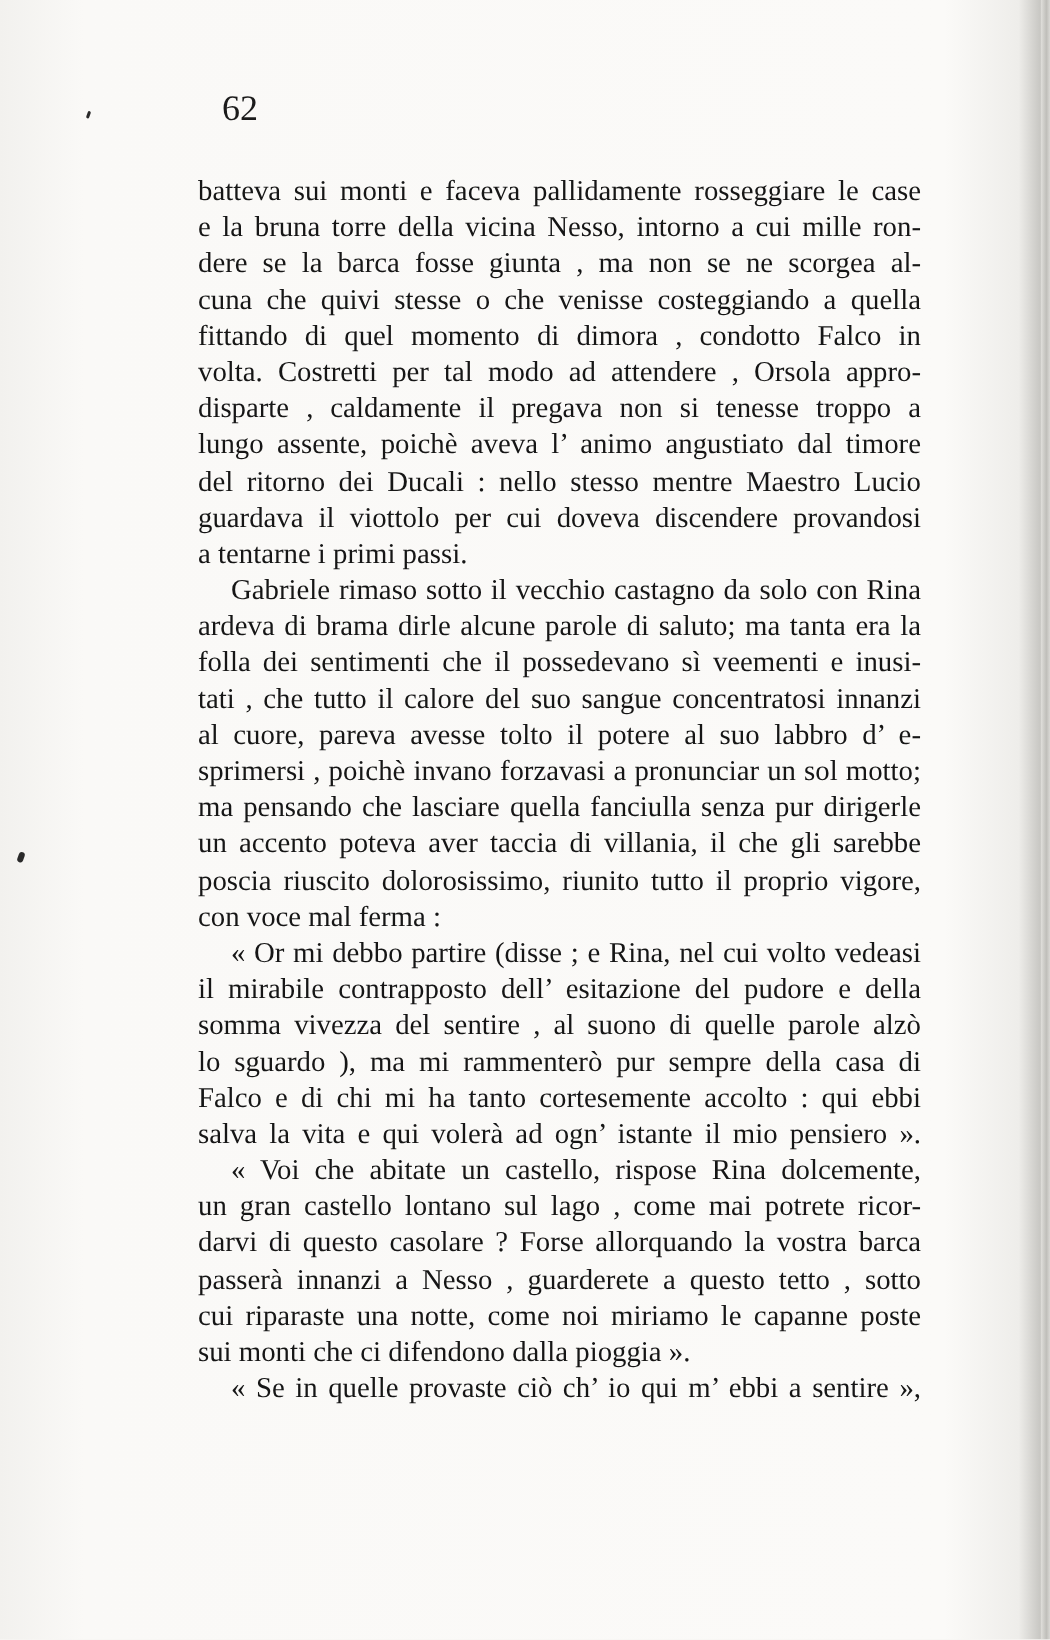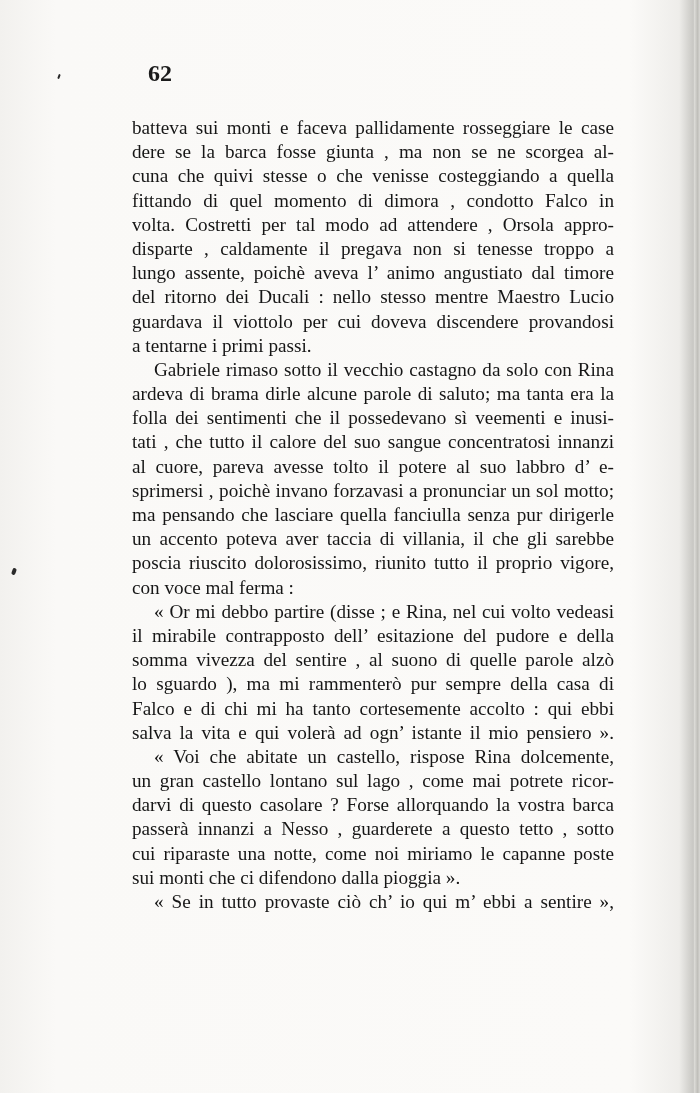--- a/index.html
+++ b/index.html
@@ -17,21 +17,21 @@
     background: linear-gradient(90deg, #e4e3df, #b8b7b2 60%, #d6d5d1);
     opacity: 0.8;
   }
   .speck {
     position: absolute; width: 4px; height: 7px; background: #2a2a2a;
     border-radius: 2px; transform: rotate(20deg);
   }
   .pagenum {
     position: absolute; left: 148px; top: 60px;
     font-family: "Liberation Serif", "DejaVu Serif", serif;
-    font-size: 24px; color: #1b1b1b; letter-spacing: 0px; font-weight: bold;
+    font-size: 24px; color: #1b1b1b; letter-spacing: 0px;
   }
   .body-text {
     position: absolute; left: 132px; top: 116px; width: 482px;
     font-family: Liberation Serif, serif;
     font-size: 19.2px; line-height: 24.2px; color: #161616;
   }
   .line {
     display: block; white-space: nowrap;
     text-align: justify; text-align-last: justify;
     height: 24.2px;
@@ -44,20 +44,21 @@
 
 <div class="page">
   <div class="spine"></div>
   <div class="speck" style="left:58px; top:74px; width:2px; height:5px;"></div>
   <div class="speck" style="left:12px; top:568px;"></div>
 
   <div class="pagenum">62</div>
 
   <div class="body-text" id="body-text">
       <span class="line">batteva sui monti e faceva pallidamente rosseggiare le case</span>
+      <span class="line">e la bruna torre della vicina Nesso, intorno a cui mille ron-</span>
       <span class="line">dere se la barca fosse giunta , ma non se ne scorgea al-</span>
       <span class="line">cuna che quivi stesse o che venisse costeggiando a quella</span>
       <span class="line">fittando di quel momento di dimora , condotto Falco in</span>
       <span class="line">volta. Costretti per tal modo ad attendere , Orsola appro-</span>
       <span class="line">disparte , caldamente il pregava non si tenesse troppo a</span>
       <span class="line">lungo assente, poichè aveva l’ animo angustiato dal timore</span>
       <span class="line">del ritorno dei Ducali : nello stesso mentre Maestro Lucio</span>
       <span class="line">guardava il viottolo per cui doveva discendere provandosi</span>
       <span class="line last">a tentarne i primi passi.</span>
       <span class="line indent">Gabriele rimaso sotto il vecchio castagno da solo con Rina</span>
@@ -75,15 +76,15 @@
       <span class="line">somma vivezza del sentire , al suono di quelle parole alzò</span>
       <span class="line">lo sguardo ), ma mi rammenterò pur sempre della casa di</span>
       <span class="line">Falco e di chi mi ha tanto cortesemente accolto : qui ebbi</span>
       <span class="line">salva la vita e qui volerà ad ogn’ istante il mio pensiero ».</span>
       <span class="line indent">« Voi che abitate un castello, rispose Rina dolcemente,</span>
       <span class="line">un gran castello lontano sul lago , come mai potrete ricor-</span>
       <span class="line">darvi di questo casolare ? Forse allorquando la vostra barca</span>
       <span class="line">passerà innanzi a Nesso , guarderete a questo tetto , sotto</span>
       <span class="line">cui riparaste una notte, come noi miriamo le capanne poste</span>
       <span class="line last">sui monti che ci difendono dalla pioggia ».</span>
-      <span class="line indent">« Se in tutto provaste ciò ch’ io qui m’ ebbi a sentire »,</span>
+      <span class="line indent">« Se in quelle provaste ciò ch’ io qui m’ ebbi a sentire »,</span>
     </div>
 </div>
 
 </body></html>

